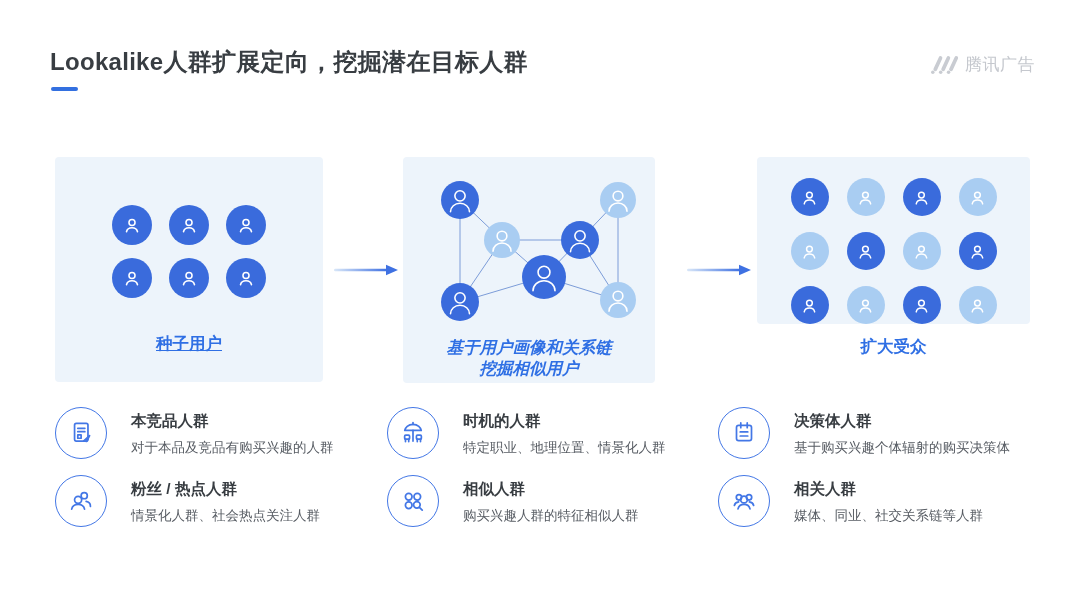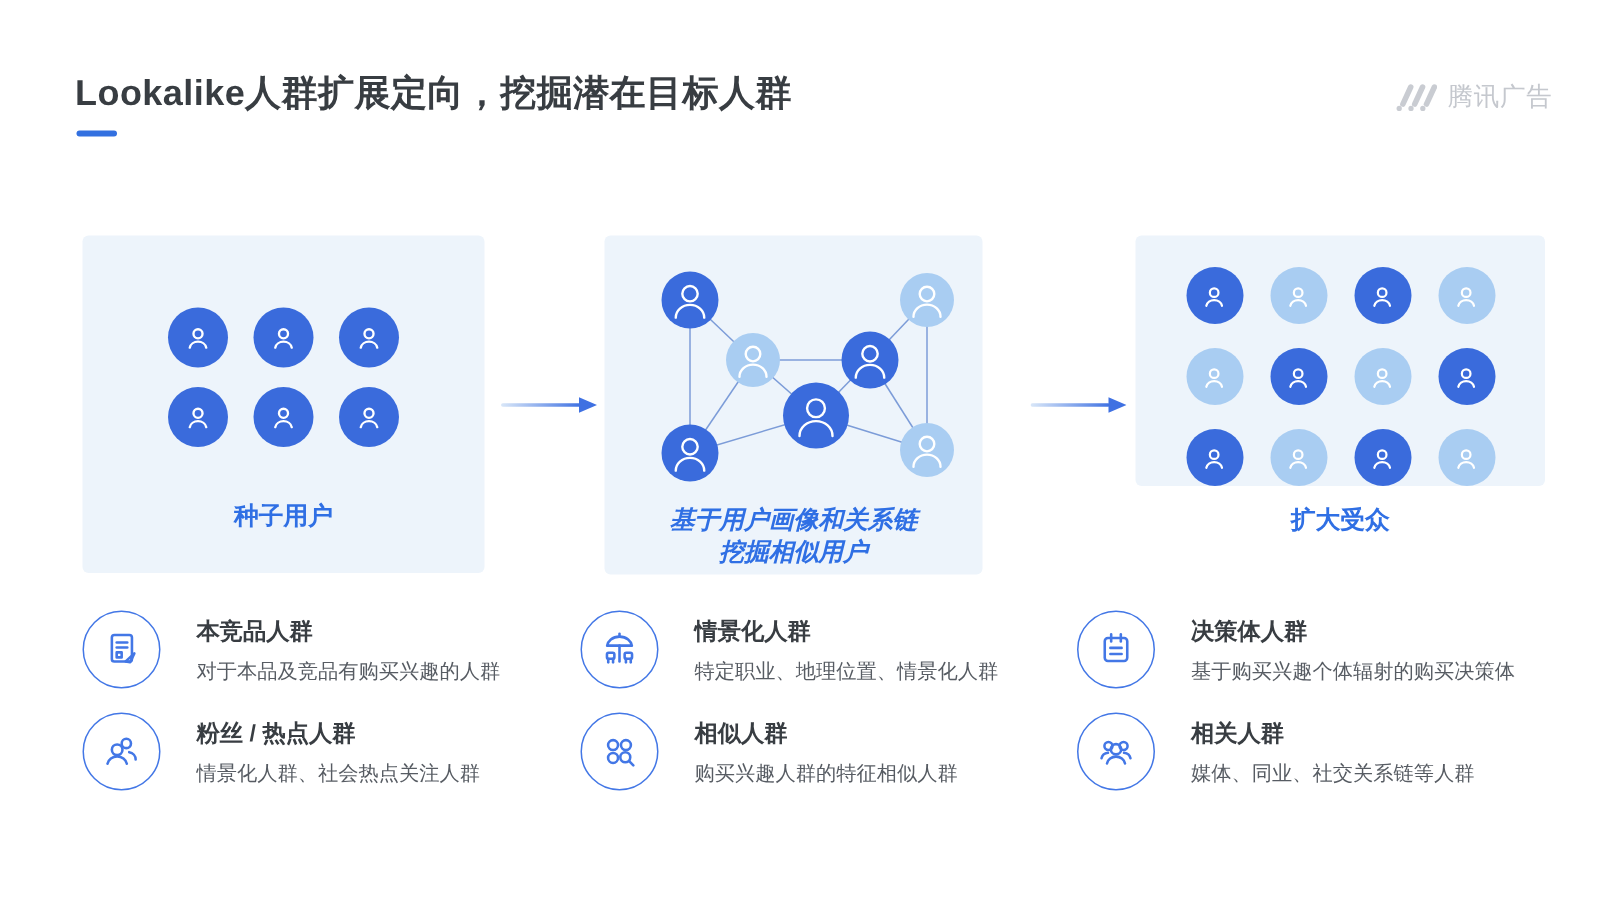--- a/index.html
+++ b/index.html
@@ -37,21 +37,21 @@
   .node.dark  { background:var(--node-dark,#3A6BDC); }
   .node.light { background:var(--node-light,#A9CDF2); }
   .node.n40 { width:40px; height:40px; }
   .node.n38 { width:38px; height:38px; }
   .person { width:55%; height:55%; fill:none; stroke:#ffffff; stroke-width:1.7; stroke-linecap:round; }
 
   .panel-label {
     position:absolute; left:0; right:0; text-align:center;
     color:var(--label-blue,#2F6FE4); font-weight:700; font-size:16.5px;
   }
-  .panel-seed .panel-label { top:176px; }
+  .panel-seed .panel-label { top:176px;text-decoration:underline; }
   .panel-audience .panel-label { top:179px; }
   .panel-network .panel-label { top:180px; line-height:21px; }
 
   #network-svg { position:absolute; left:0; top:0; }
 
   .arrow { position:absolute; width:64px; height:16px; }
   .arrow-1 { left:334px; top:262px; }
   .arrow-2 { left:687px; top:262px; }
 
   
@@ -341,21 +341,21 @@
         <rect x="6.2" y="16" width="4.6" height="3.8" rx="1"></rect>
         <line x1="7" y1="19.8" x2="7" y2="22"></line>
         <line x1="10" y1="19.8" x2="10" y2="22"></line>
         <rect x="17.2" y="16" width="4.6" height="3.8" rx="1"></rect>
         <line x1="18" y1="19.8" x2="18" y2="22"></line>
         <line x1="21" y1="19.8" x2="21" y2="22"></line>
       </g>
         </svg>
     </div>
     <div class="legend-text">
-      <div class="legend-title">情景化人群</div>
+      <div class="legend-title">时机的人群</div>
       <div class="legend-desc">特定职业、地理位置、情景化人群</div>
     </div>
   </div>
 
   <div class="legend-item" style="left:718px; top:407px;">
     <div class="legend-icon">
       <svg viewBox="0 0 28 28">
           <g class="licon">
         <rect x="7" y="6.8" width="14" height="14.4" rx="2"></rect>
         <line x1="11" y1="4.6" x2="11" y2="9"></line>

